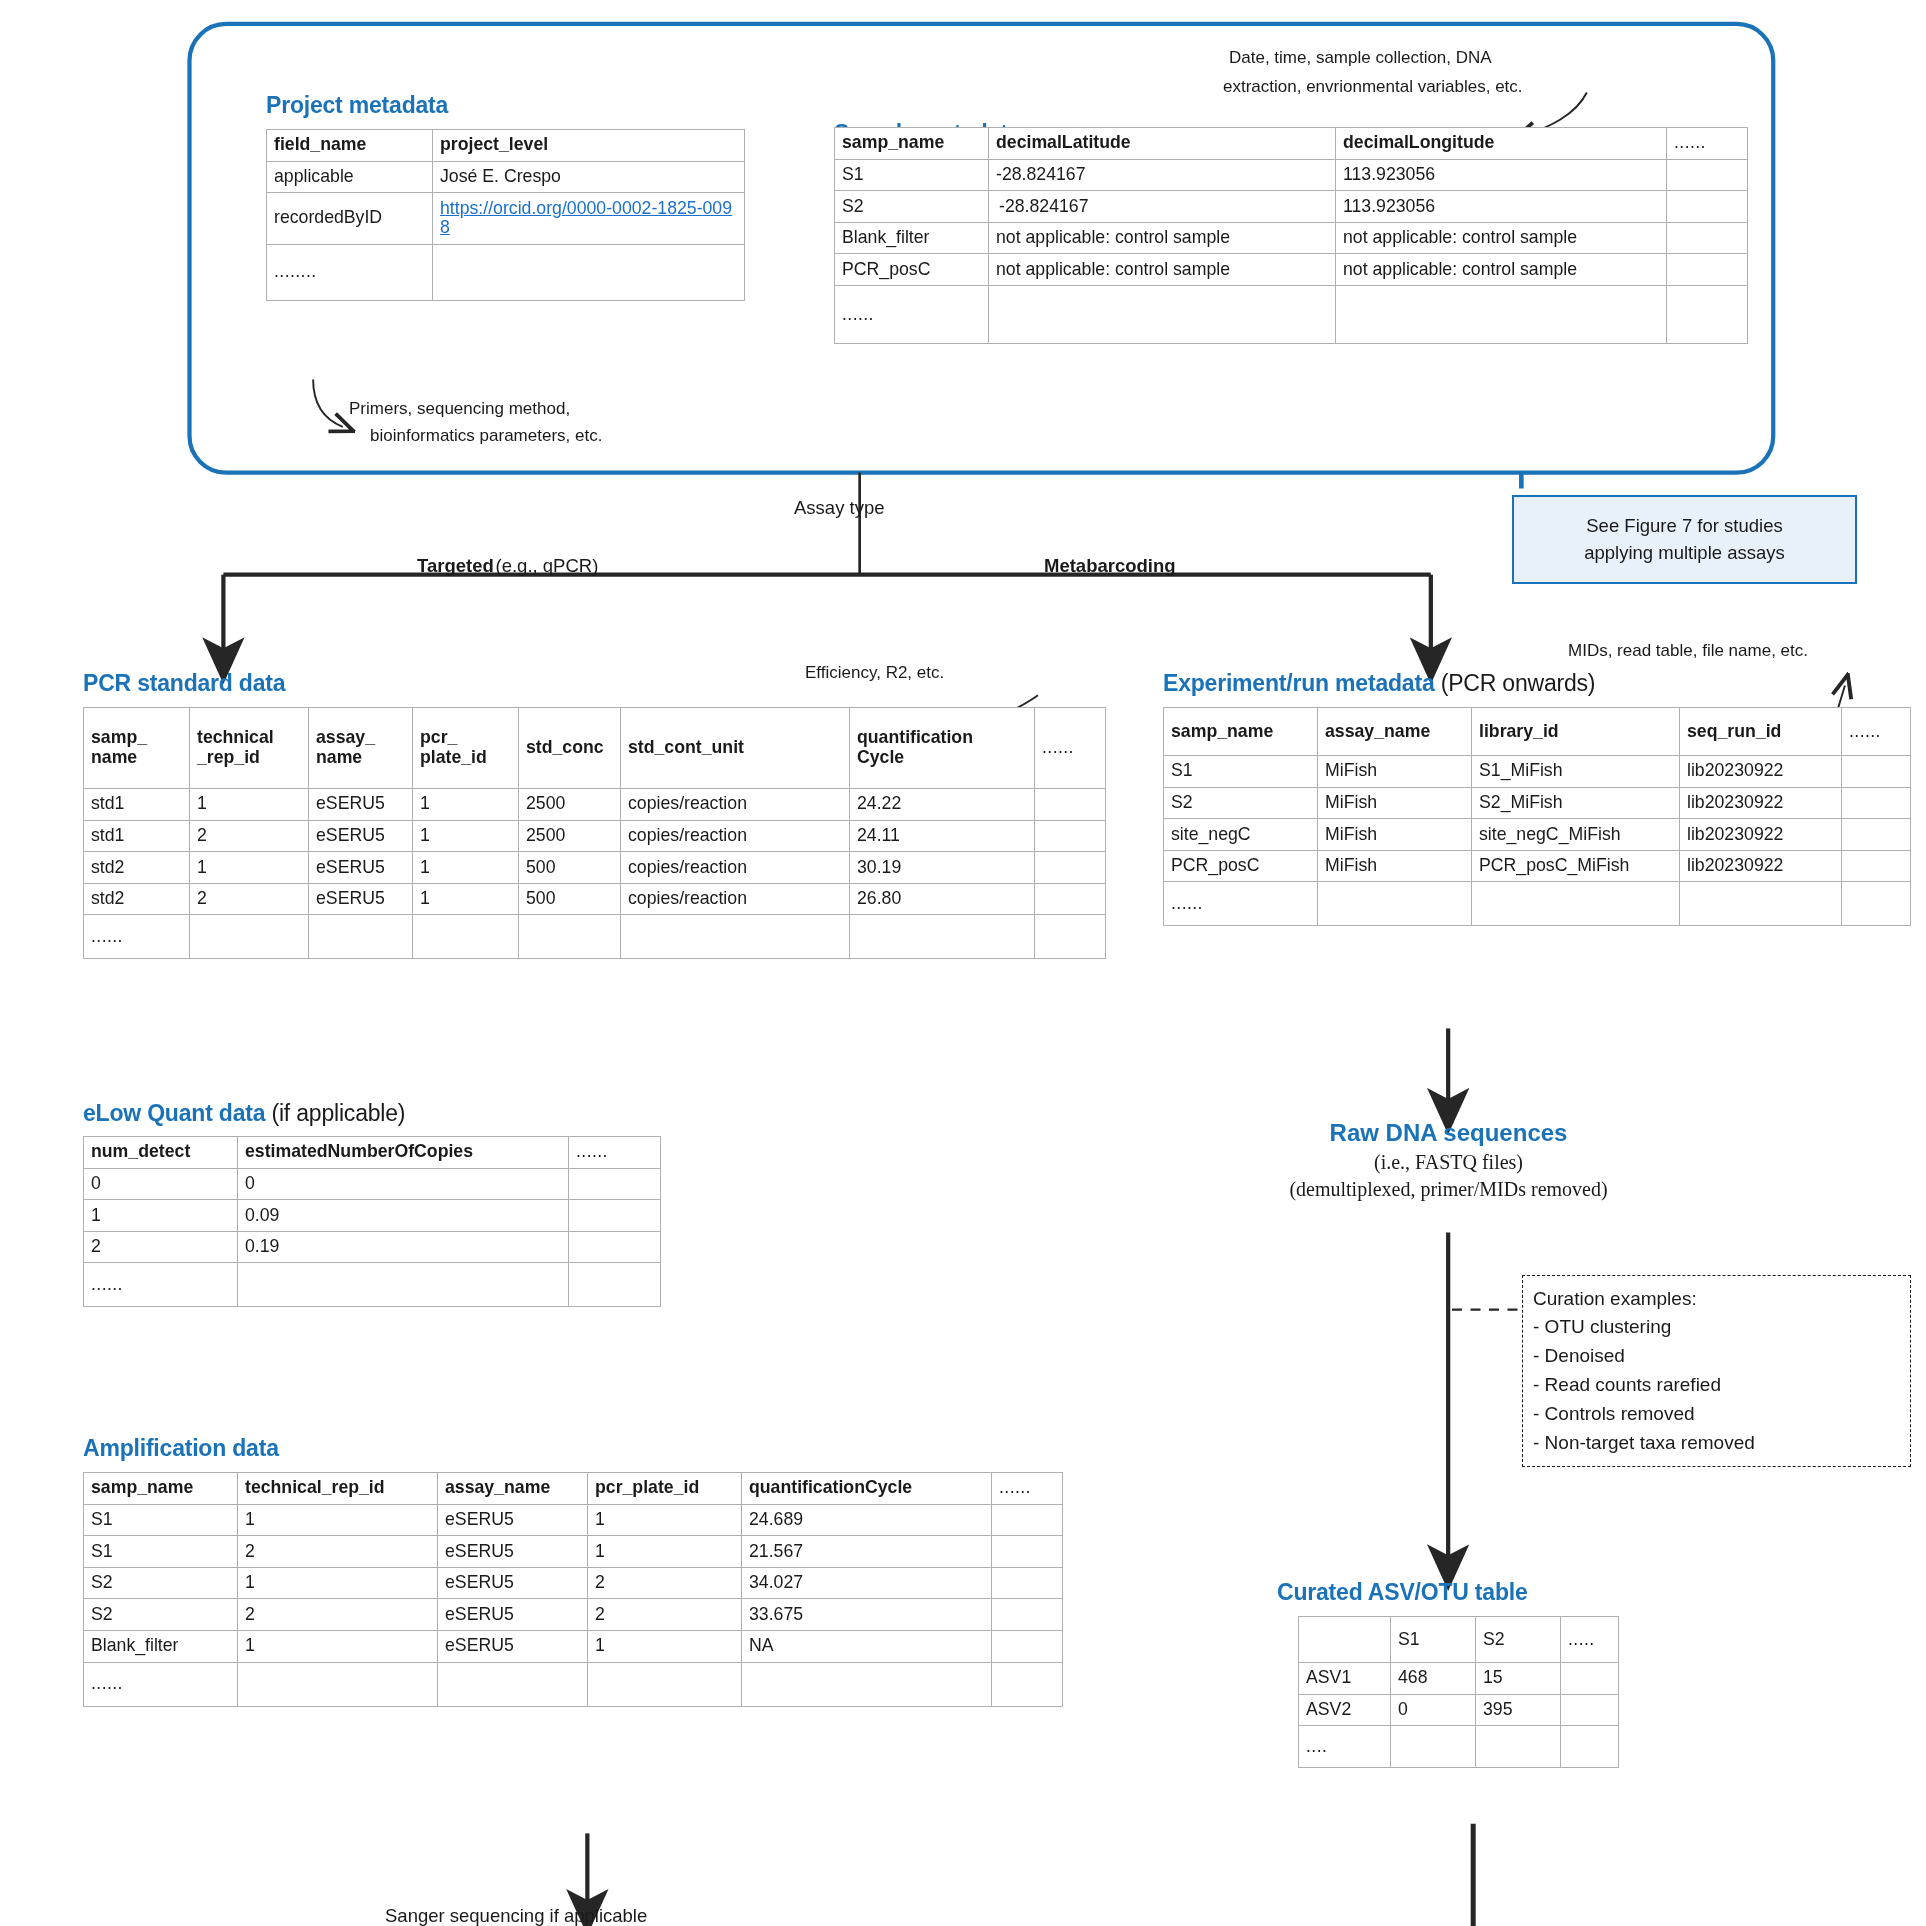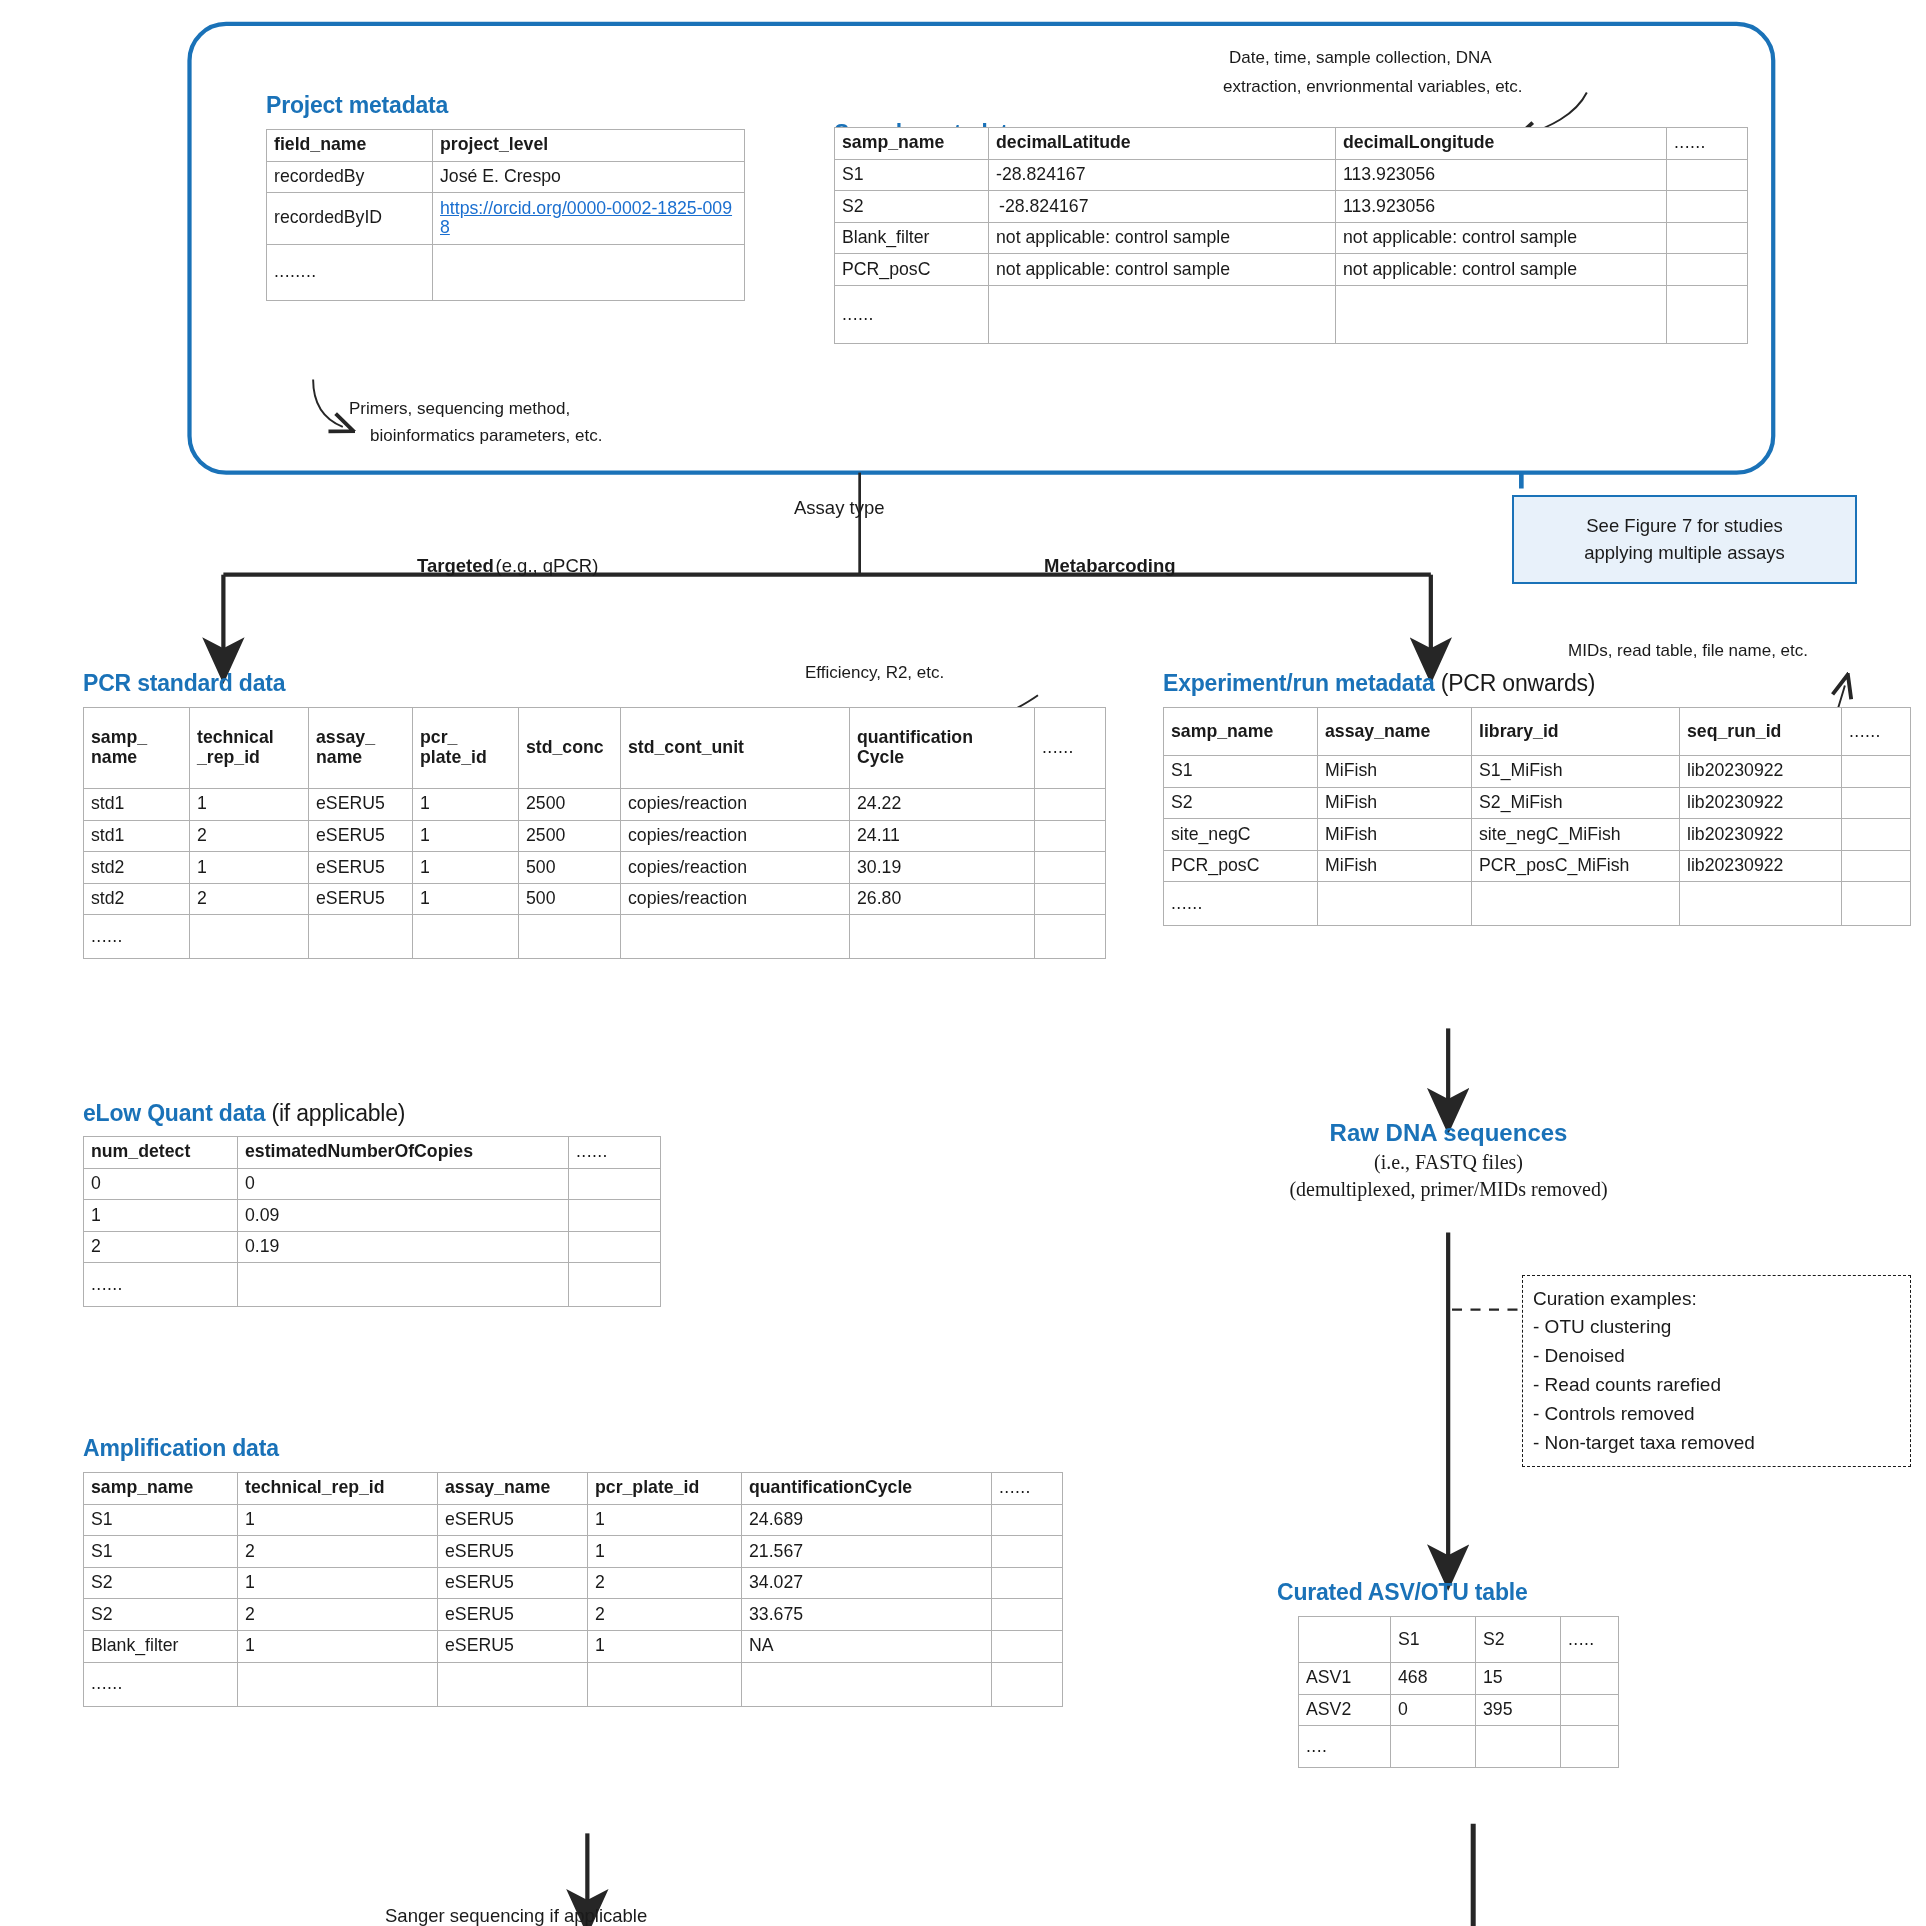--- a/index.html
+++ b/index.html
@@ -126,21 +126,21 @@
     <colgroup>
         <col style="width:166px">
         <col style="width:312px">
       </colgroup>
     <tbody>
         <tr>
       <th>field_name</th>
       <th>project_level</th>
     </tr>
     <tr>
-      <td>recordedBy</td>
+      <td>applicable</td>
       <td>José E. Crespo</td>
     </tr>
     <tr>
       <td>recordedByID</td>
       <td><a class="link" href="#">https://orcid.org/0000-0002-1825-0098</a></td>
     </tr>
     <tr style="height:56px;">
       <td class="dots">........</td>
       <td></td>
     </tr>

